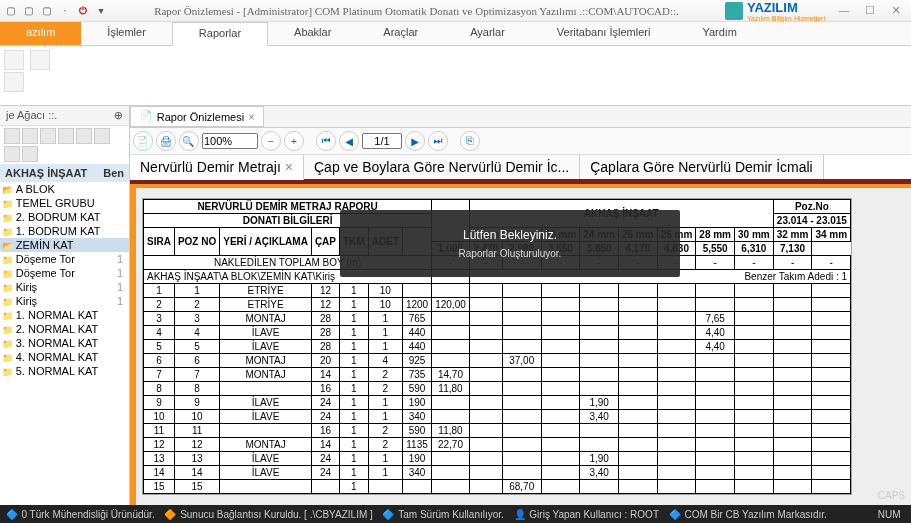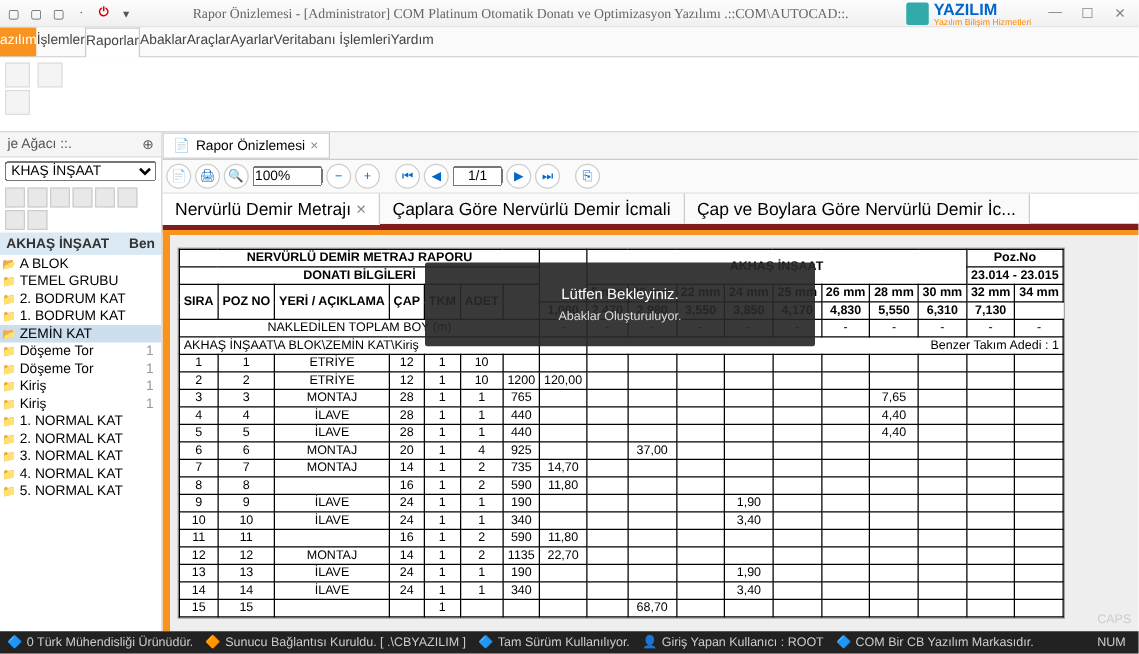--- a/index.html
+++ b/index.html
@@ -9,21 +9,21 @@
 .titlebar .qat span { width: 14px; height: 14px; display: inline-flex; align-items: center; justify-content: center; font-size: 10px; color: #555; }
 .titlebar .qat .poweroff { color: #d00; font-weight: bold; }
 .titlebar .title { flex: 1; text-align: center; color: #666; font-size: 11px; font-family: Liberation Serif, serif; }
 .titlebar .logo { display: flex; align-items: center; gap: 4px; margin-right: 8px; }
 .titlebar .logo .mark { width: 18px; height: 18px; background: #3aa; border-radius: 2px; }
 .titlebar .logo .text1 { color: #06c; font-weight: bold; font-size: 13px; text-align: center; }
 .titlebar .logo .text2 { color: #f80; font-size: 7px; display:block; line-height:1; }
 .titlebar .winbtns { display: flex; gap: 4px; color: #888; }
 .titlebar .winbtns span { width: 22px; text-align: center; cursor: pointer; }
 .ribbon-tabs { height: 24px; background: #fafafa; display: flex; border-bottom: 1px solid #ccc; }
-.ribbon-tabs .tab { padding: 4px 0; color: #444; cursor: pointer; }
+.ribbon-tabs .tab { padding: 4px 26px; color: #444; cursor: pointer; }
 .ribbon-tabs .tab.first { background: #f7931e; color: #fff; }
 .ribbon-tabs .tab.active { border: 1px solid #ccc; border-bottom: 1px solid #fff; background: #fff; margin-bottom: -1px; }
 .ribbon-body { height: 60px; background: #fff; border-bottom: 1px solid #ccc; display: flex; align-items: flex-start; padding: 4px; gap: 6px; }
 .ribbon-body .grp { display:flex; flex-direction:column; gap:2px; }
 .ribbon-body .btn { width: 20px; height: 20px; background: #f4f4f4; border: 1px solid #ddd; }
 .main { display: flex; height: calc(100% - 22px - 24px - 60px - 18px); }
 .leftcol { width: 130px; display: flex; flex-direction: column; border-right: 1px solid #ccc; }
 .panelhdr { background: #f5f5f5; padding: 3px 6px; font-size: 11px; color: #555; display: flex; justify-content: space-between; border-bottom: 1px solid #ddd; }
 .leftcol select { width: calc(100% - 8px); margin: 3px 4px; font-size: 11px; }
 .toolstrip { display: flex; flex-wrap: wrap; gap: 2px; padding: 2px 4px; }
@@ -47,21 +47,21 @@
 .viewerbar .closewin { padding: 2px 6px; border: 1px solid #ccc; background: #fefefe; cursor: pointer; }
 .subtabs { display: flex; border-bottom: 5px solid #7f1d1d; font-size: 14px; }
 .subtabs .st { padding: 4px 10px; border-right: 1px solid #ccc; cursor: pointer; background:#fafafa; }
 .subtabs .st.active { background: #fff; border-bottom: 1px solid #fff; margin-bottom:-1px; }
 .subtabs .st .x { color:#888; margin-left:4px; }
 .reportarea { flex: 1; overflow: auto; background: #eee; padding: 10px 0 0 6px; border-left: 6px solid #f7931e; border-top: 4px solid #f7931e;}
 .sheet { background: #fff; border: 1px solid #a3a3a3; display: inline-block; }
 table.rpt { border-collapse: collapse; font-size: 10px; }
 table.rpt th, table.rpt td { border: 1px solid #000; padding: 1px 3px; text-align: center; white-space: nowrap; }
 table.rpt th { font-weight: bold; background:#fff; }
-.overlay { position: absolute; left: 340px; top: 210px; width: 312px; background: rgba(40,40,40,0.92); color: #fff; padding: 18px 12px; text-align: center; font-size: 12px; z-index: 50; border-radius: 2px;}
+.overlay { position: absolute; left: 340px; top: 210px; width: 340px; background: rgba(40,40,40,0.92); color: #fff; padding: 18px 12px; text-align: center; font-size: 12px; z-index: 50; border-radius: 2px;}
 .overlay .line2 { font-size: 10px; margin-top: 6px; color:#ddd;}
 .statusbar { position: absolute; bottom: 0; left: 0; right: 0; height: 18px; background: #222; color: #ccc; font-size: 10px; display: flex; align-items: center; gap: 10px; padding: 0 6px; }
 .statusbar .sb { display: flex; align-items: center; gap: 3px; }
 .statusbar .right { margin-left: auto; display:flex; gap:8px;flex-direction:column; }
 .leftlabel { padding:2px 4px; color:#666; font-size:10px;}
 </style>
 </head>
 <body>
 
 <div class="titlebar">
@@ -107,21 +107,20 @@
       <div class="btn"></div>
     </div>
 </div>
 
 <div class="main">
   <div class="leftcol">
     <div class="panelhdr">
       <span>je Ağacı ::.</span>
       <span>⊕</span>
     </div>
-    <select><option>KHAŞ İNŞAAT</option></select>
     <div class="toolstrip">
       <span></span>
         <span></span>
         <span></span>
         <span></span>
         <span></span>
         <span></span>
         <span></span>
         <span></span>
     </div>
@@ -172,22 +171,22 @@
       <span class="vb">⏮</span>
       <span class="vb">◀</span>
       <input class="page" value="1/1" style="">
       <span class="vb">▶</span>
       <span class="vb">⏭</span>
       <span style="width:6px"></span>
       <span class="vb">⎘</span>
     </div>
     <div class="subtabs" id="subtabs">
         <div class="st active">Nervürlü Demir Metrajı<span class="x">×</span></div>
+        <div class="st">Çap ve Boylara Göre Nervürlü Demir İc...</div>
         <div class="st">Çaplara Göre Nervürlü Demir İcmali</div>
-        <div class="st">Çap ve Boylara Göre Nervürlü Demir İc...</div>
       </div>
     <div class="reportarea">
       <div class="sheet">
         <table class="rpt" id="rpt">
             <tbody>
               <tr>
                 <th colspan="7">NERVÜRLÜ DEMİR METRAJ RAPORU</th>
                 <th rowspan="3"></th>
                 <th colspan="8" rowspan="2">AKHAŞ İNŞAAT</th>
                 <th colspan="2">Poz.No</th>
@@ -548,21 +547,21 @@
               </tr>
             </tbody>
           </table>
       </div>
     </div>
   </div>
 </div>
 
 <div class="overlay">
   <div>Lütfen Bekleyiniz.</div>
-  <div class="line2">Abaklar Oluşturuluyor.</div>
+  <div class="line2">Raporlar Oluşturuluyor.</div>
 </div>
 
 <div class="statusbar">
   <div class="sb">🔷 <span>0 Türk Mühendisliği Ürünüdür.</span></div>
   <div class="sb">🔶 <span>Sunucu Bağlantısı Kuruldu. [ .\CBYAZILIM ]</span></div>
   <div class="sb">🔷 <span>Tam Sürüm Kullanılıyor.</span></div>
   <div class="sb">👤 <span>Giriş Yapan Kullanıcı : ROOT</span></div>
   <div class="sb">🔷 <span>COM Bir CB Yazılım Markasıdır.</span></div>
   <div class="right">
     <span>CAPS</span>

